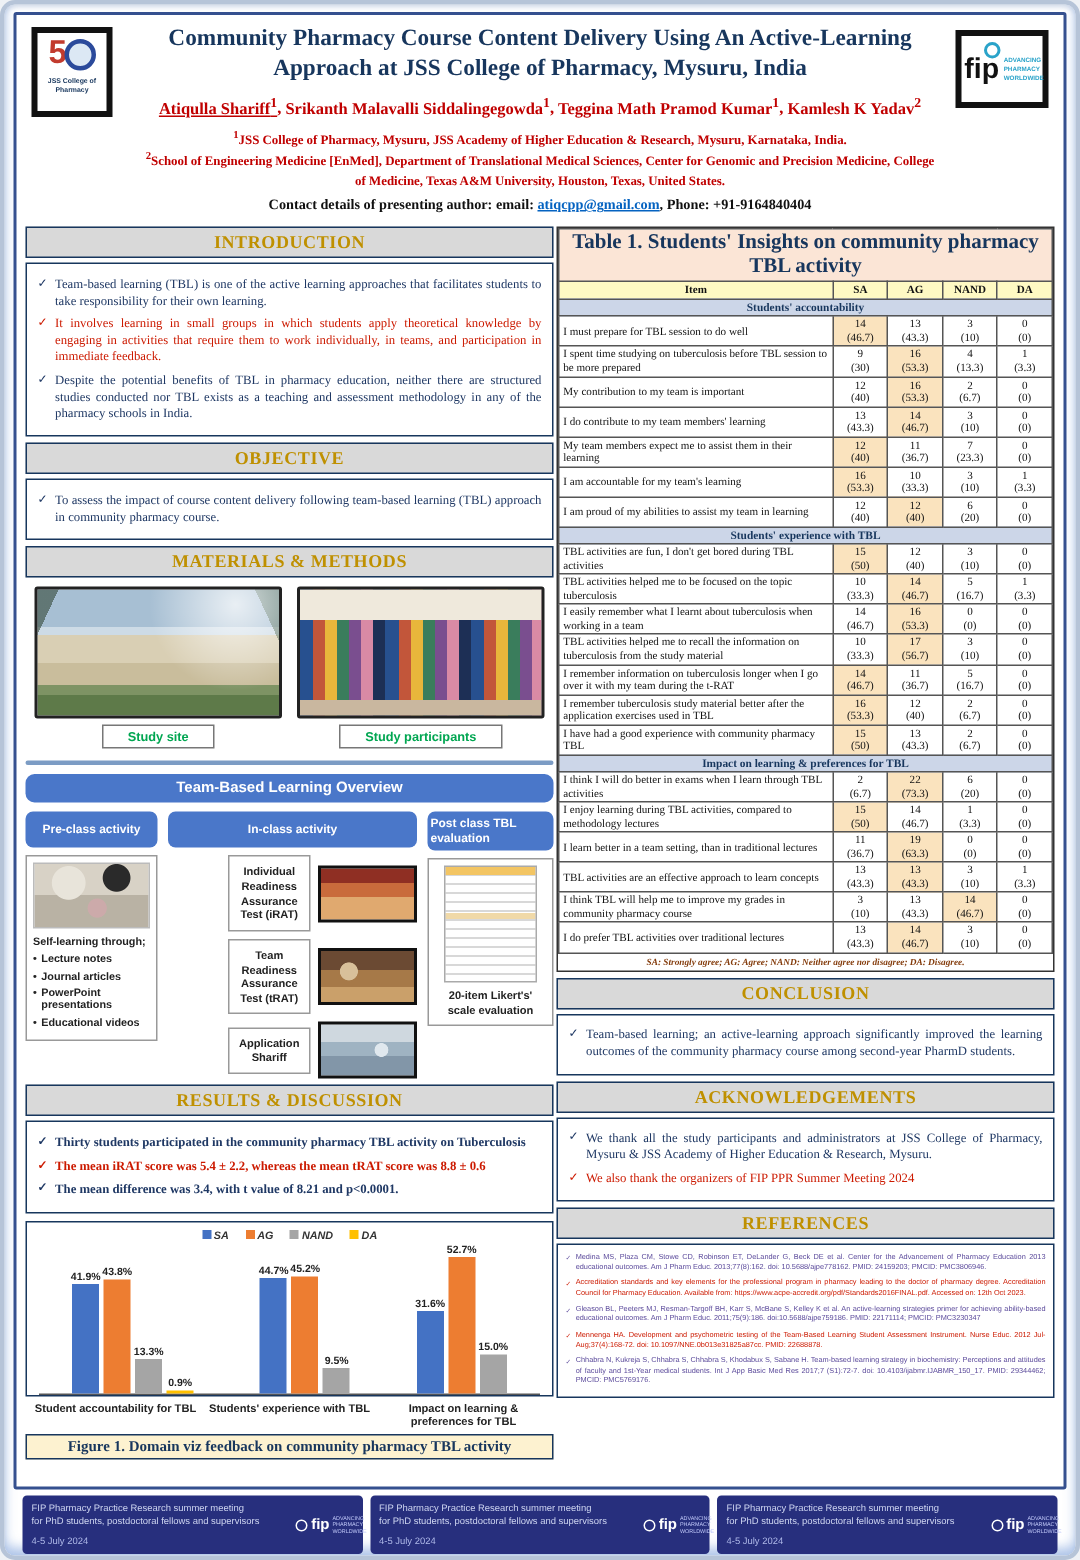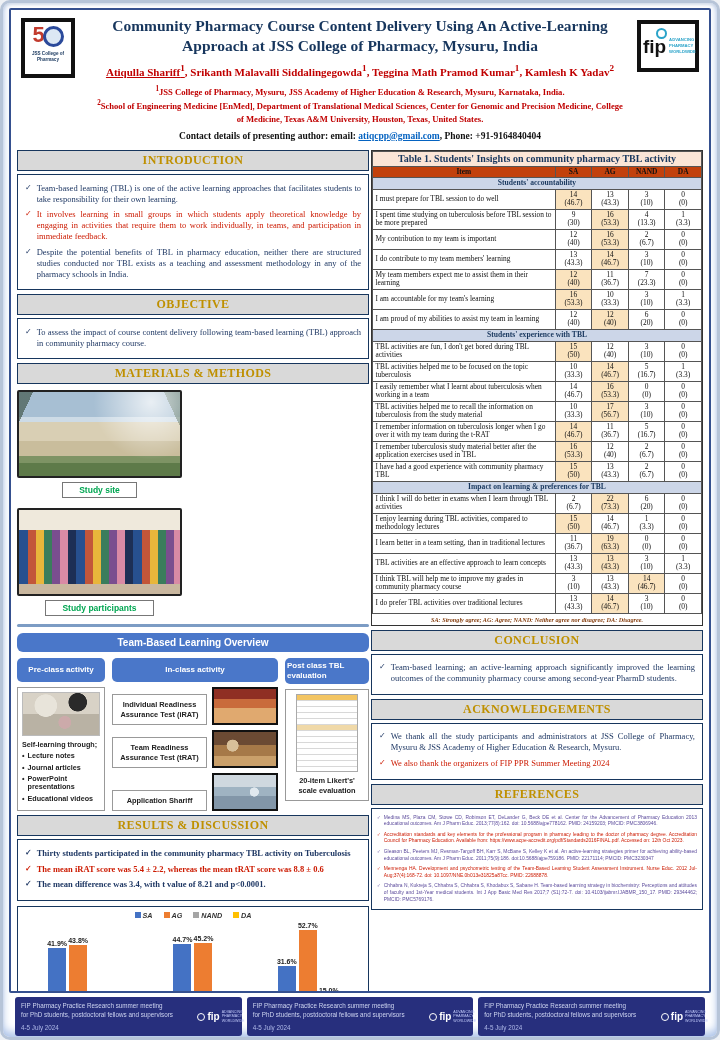--- a/index.html
+++ b/index.html
@@ -31,21 +31,21 @@
   .col-r{flex:1;min-width:0;}
 
   .sec-hdr{background:#d9d9d9;border:1.6px solid #17365d;text-align:center;font-weight:bold;color:#bf9000;font-size:12px;padding:2px 0;letter-spacing:.4px;margin-top:4px;}
   .sec-box{border:1.6px solid #17365d;background:#fff;padding:3px 7px 5px;margin-top:3px;}
   .bullet{display:flex;gap:5px;margin:4.5px 0;font-size:8.5px;line-height:1.3;text-align:justify;}
   .bullet .chk{flex:0 0 auto;font-size:8px;}
   .c-navy{color:#1f3864;} .c-red{color:#cc1a00;}
   .bold-list .bullet{font-weight:bold;}
 
   
-  .photos{display:flex;gap:10px;margin-top:6px;justify-content:center;flex-direction:column;}
+  .photos{display:flex;gap:10px;margin-top:6px;justify-content:center;}
   .photo-wrap{width:165px;text-align:center;}
   .photo{height:84px;border:2px solid #222;border-radius:2px;}
   .ph-site{background:
     radial-gradient(circle at 82% 12%,rgba(255,255,255,.75),transparent 38%),
     linear-gradient(115deg,rgba(40,60,40,.55) 0 7%,transparent 7%),
     linear-gradient(245deg,rgba(40,70,40,.5) 0 8%,transparent 8%),
     linear-gradient(180deg,#a7bfd3 0 30%,#cddbe6 30% 36%,#d9cfb4 36% 58%,#c9bd9c 58% 76%,#7e9364 76% 84%,#5e7a49 84% 100%);}
   .ph-group{background:
     linear-gradient(180deg,#efe9dc 0 24%,transparent 24%),
     linear-gradient(0deg,#c9b79f 0 12%,transparent 12%),
@@ -60,21 +60,21 @@
   .tcol-pre{width:88px;flex:0 0 88px;} .tcol-in{flex:1;} .tcol-post{width:84px;flex:0 0 84px;}
   .tbl-colhdr{background:#4a77c9;color:#fff;font:bold 8px "Liberation Sans",sans-serif;text-align:left;border-radius:5px;padding:3px 2px;min-height:18px;display:flex;align-items:center;justify-content:center;line-height:1.25;}
   .pre-box{border:1.2px solid #999;margin-top:5px;padding:4px;font:bold 7.2px "Liberation Sans",sans-serif;color:#222;}
   .ph-pre{height:42px;border:1px solid #bbb;background:
     radial-gradient(circle at 30% 30%,#e8e4da 0 18%,transparent 19%),
     radial-gradient(circle at 72% 22%,#2a2a2a 0 14%,transparent 15%),
     radial-gradient(circle at 55% 70%,#caa 0 12%,transparent 13%),
     linear-gradient(180deg,#d8d2c6 0 50%,#b9b2a4 50% 100%);margin-bottom:4px;}
   .pre-lead{margin:2px 0 3px;}
   .pre-item{display:flex;gap:3px;margin:2.5px 0;line-height:1.2;}
-  .inrow{display:flex;gap:5px;align-items:flex-end;margin-top:5px;}
+  .inrow{display:flex;gap:5px;align-items:center;margin-top:5px;margin-left:40px;}
   .step-box{flex:1;border:1.2px solid #999;background:#fff;text-align:center;font:bold 7.4px "Liberation Sans",sans-serif;color:#222;padding:5px 2px;line-height:1.3;}
   .ph-in{width:62px;height:34px;border:2px solid #111;flex:0 0 62px;}
   .ph-in1{background:linear-gradient(180deg,#8f2f23 0 28%,#c96b3c 28% 55%,#e0a96f 55%),radial-gradient(circle at 40% 45%,#222 0 8%,transparent 9%);}
   .ph-in2{background:radial-gradient(circle at 30% 40%,#d8c09a 0 12%,transparent 13%),linear-gradient(180deg,#6b4a33 0 38%,#a67948 38% 70%,#caa06a 70%);}
   .ph-in3{background:radial-gradient(circle at 65% 50%,#e0e8ee 0 10%,transparent 11%),linear-gradient(180deg,#cfd8df 0 34%,#9fb3c2 34% 62%,#8296a8 62%);}
   .post-box{border:1.2px solid #999;margin-top:5px;padding:4px 3px;text-align:center;}
   .ph-quest{width:60px;height:76px;margin:0 auto;border:1px solid #aaa;background:
     linear-gradient(180deg,#f3c563 0 7%,transparent 7%),
     linear-gradient(180deg,transparent 0 40%,#f0d9a8 40% 46%,transparent 46%),
     repeating-linear-gradient(180deg,#fff 0 5px,#d8d8d8 5px 6px);}
@@ -91,22 +91,22 @@
   .bar-label{font:bold 7px "Liberation Sans",sans-serif;color:#222;margin-bottom:1px;white-space:nowrap;}
   .bar{width:18px;}
   .xlabels{display:flex;justify-content:space-around;font:bold 7.4px "Liberation Sans",sans-serif;color:#222;text-align:center;padding:3px 2px 2px;}
   .xlabels div{width:32%;line-height:1.25;}
   .fig-cap{background:#fdf2d0;border:1.6px solid #17365d;text-align:center;font-weight:bold;font-size:10px;color:#17365d;padding:2px 0;margin-top:2px;}
 
   
   .tblwrap{border:1.2px solid #333;margin-top:4px;}
   table.stable{width:100%;border-collapse:collapse;font-size:7.4px;color:#111;}
   .stable td{border:1px solid #555;padding:1px 2.5px;line-height:1.15;}
-  .t-title{background:#fbe5d6;font-weight:bold;text-align:center;font-size:10px;color:#17365d;padding:2px 0;}
-  .t-colhdr{font-weight:bold;text-align:center;background:#c2410c;}
+  .t-title{background:#fbe5d6;font-weight:bold;text-align:center;font-size:14px;color:#17365d;padding:2px 0;}
+  .t-colhdr{font-weight:bold;text-align:center;background:#fef9c3;}
   .t-sec{background:#ccd6e8;font-weight:bold;text-align:center;color:#17365d;font-size:7.6px;}
   .t-item{width:55%;}
   .t-num{text-align:center;width:11%;}
   .hi{background:#fae3be;}
   .t-note{font-style:italic;font-weight:bold;text-align:center;font-size:6.2px;color:#843c0c;padding:2px 0;}
 
   
   .refs{padding:2px 5px;}
   .ref{display:flex;gap:3px;font-size:4.9px;line-height:1.35;margin:4px 0;text-align:justify;font-family:"Liberation Sans",sans-serif;}
   .ref .chk{font-size:4.5px;flex:0 0 auto;}

